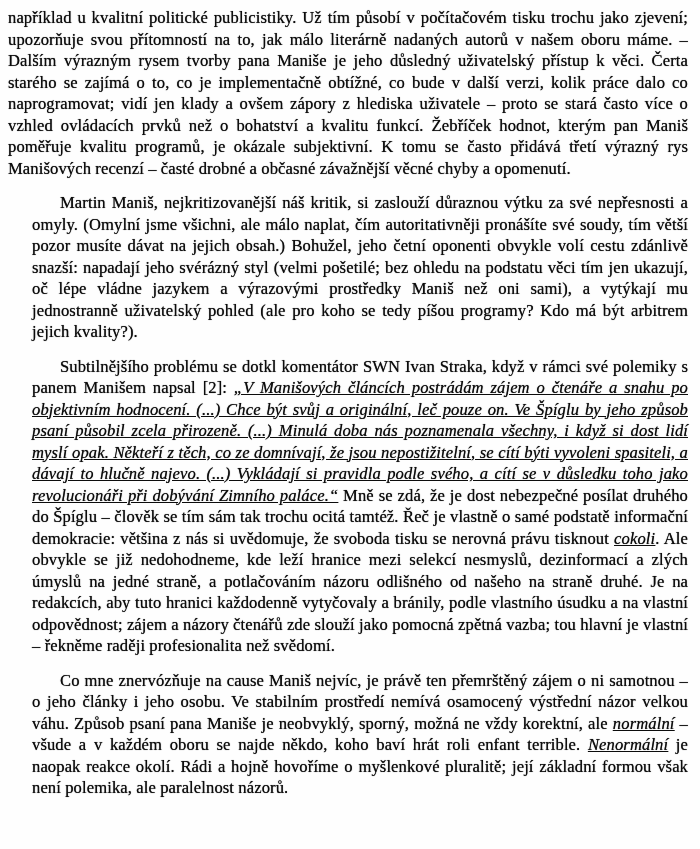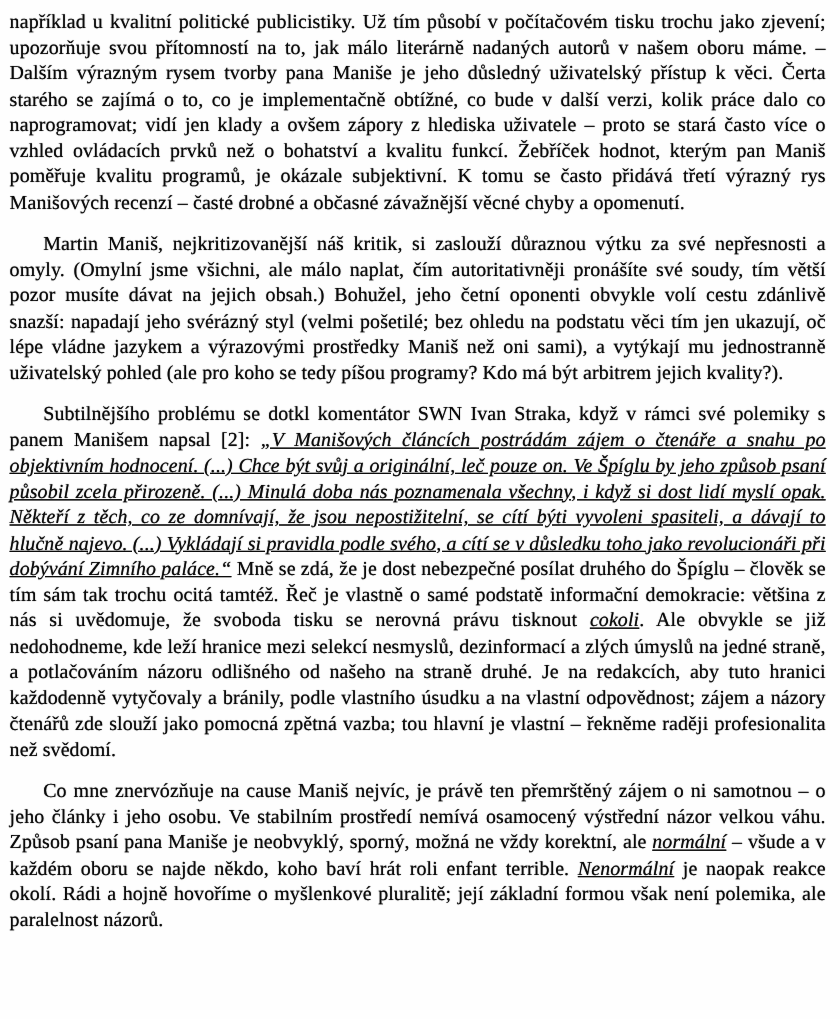--- a/index.html
+++ b/index.html
@@ -26,20 +26,21 @@
     
     text-shadow: 0 0 0.8px rgba(10,10,10,0.85);
     letter-spacing: 0.1px;
   }
   .para {
     margin: 0 0 13px 0;
     text-indent: 0;
   }
   .para.indent {
     text-indent: 28px;
+    margin-left: 24px;
   }
   .para:last-child {
     margin-bottom: 0;
   }
   .rm { font-style: normal; }
   .it { font-style: italic; text-decoration: underline; }
 </style>
 </head>
 <body>
 

